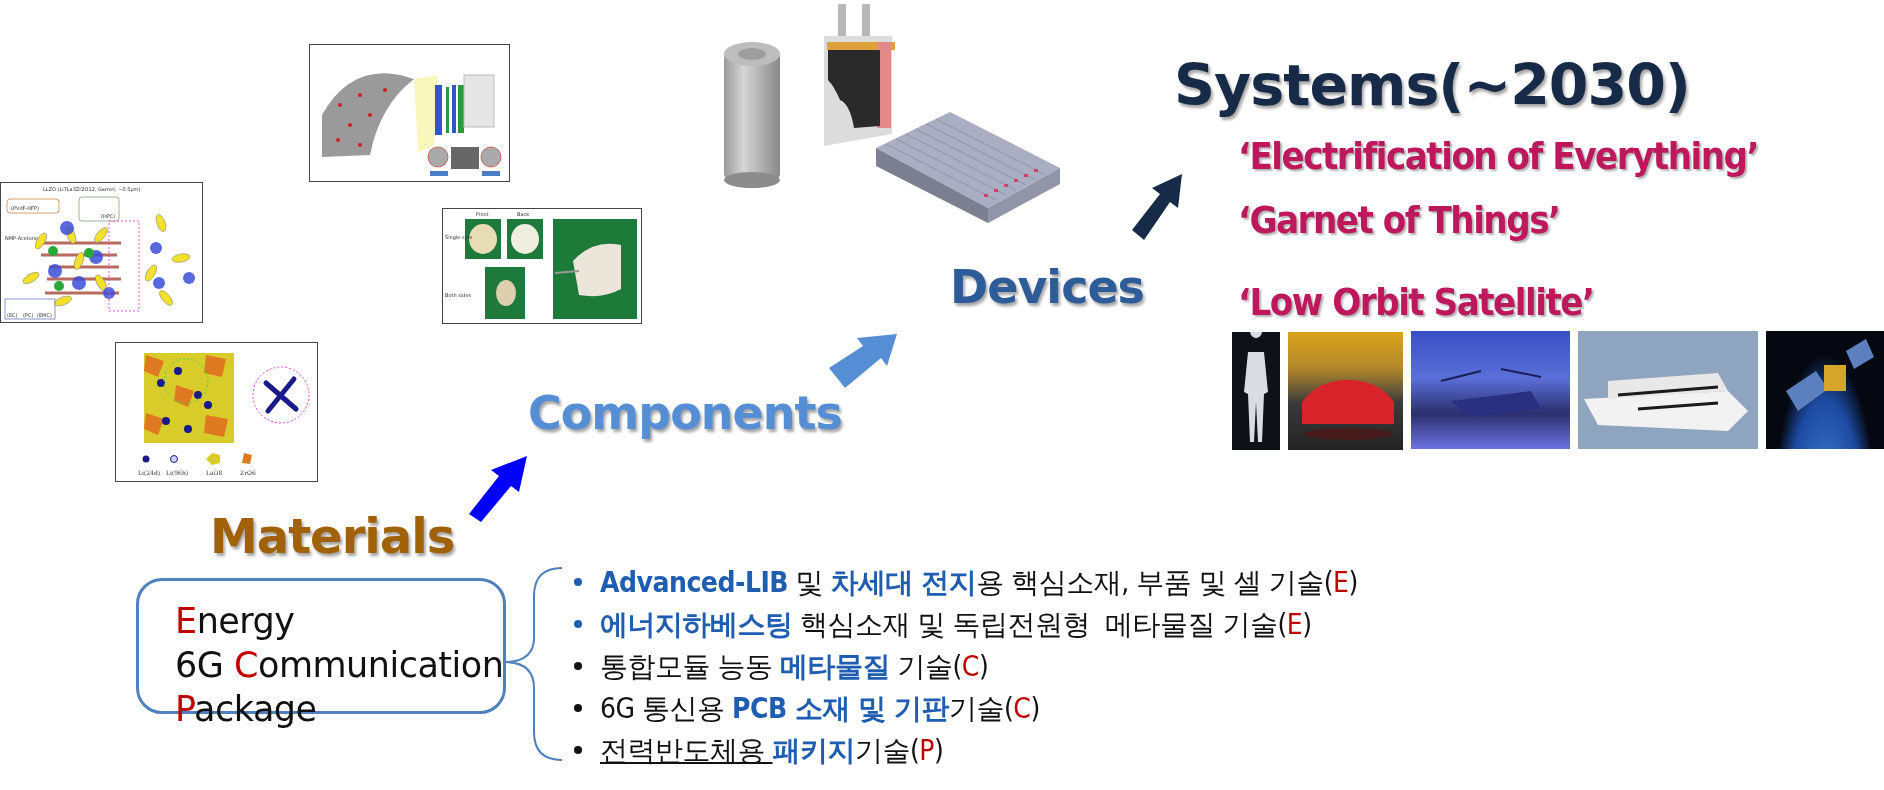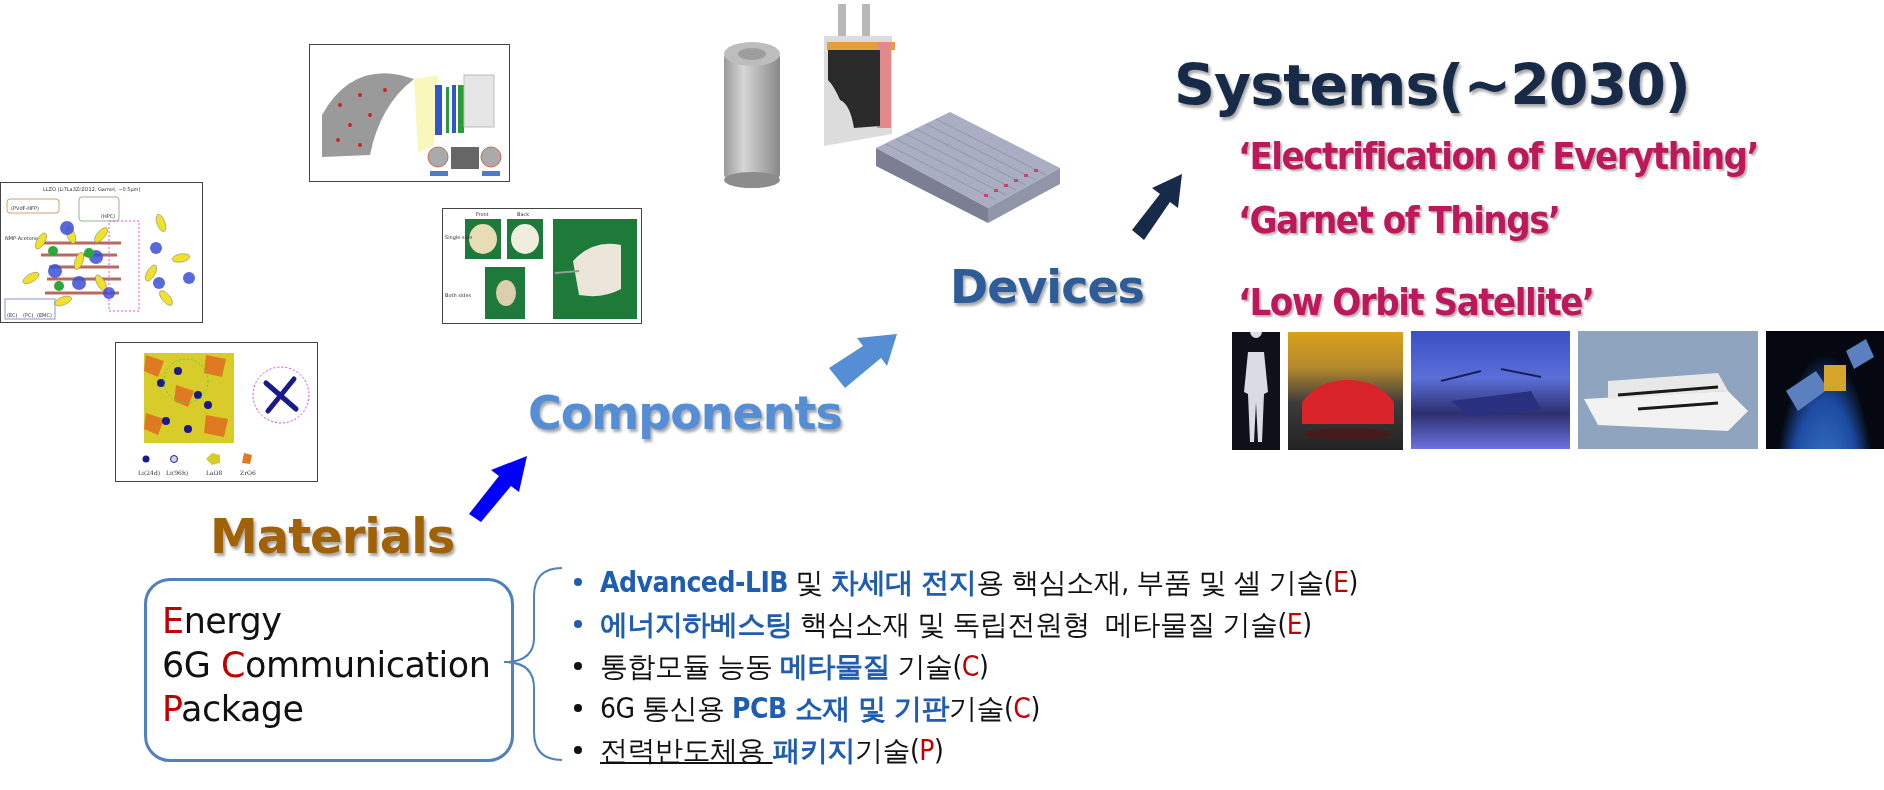--- a/index.html
+++ b/index.html
@@ -2,21 +2,21 @@
 <html><head>
 <meta charset="utf-8">
 <style>
   html, body { margin:0; padding:0; background:#ffffff; }
   body { width:1884px; height:790px; position:relative; overflow:hidden; font-family:"DejaVu Sans", sans-serif; }
   .abs { position:absolute; }
   .title { font-family:"DejaVu Sans", sans-serif; font-weight:bold; white-space:nowrap; text-shadow:2px 3px 3px rgba(0,0,0,0.35); letter-spacing:-1px; }
   .fig { position:absolute; border:1.5px solid #444; background:#fff; box-sizing:border-box; overflow:hidden; }
   .photo { position:absolute; overflow:hidden; }
   .orange { color:#be185d; font-weight:bold; font-size:38px; font-family:"DejaVu Sans Condensed","DejaVu Sans", sans-serif; letter-spacing:-1.5px; text-shadow:2px 2px 2px rgba(0,0,0,0.3); white-space:nowrap; }
-  .ecp-box { position:absolute; left:144px; top:578px; width:370px; height:184px; border:3px solid #4F81BD; border-radius:26px; box-sizing:border-box; padding:18px 0 0 15px; }
+  .ecp-box { position:absolute; left:136px; top:578px; width:370px; height:136px; border:3px solid #4F81BD; border-radius:26px; box-sizing:border-box; padding:18px 0 0 36px; }
   .ecp-line { font-family:"DejaVu Sans", sans-serif; font-size:35px; line-height:44px; color:#111; white-space:nowrap; letter-spacing:-0.5px; }
   .ecp-line .hl { color:#C00000; }
   .bullets { position:absolute; left:572px; top:562px; }
   .bullet { font-family:"DejaVu Sans Condensed","DejaVu Sans", sans-serif; font-size:28px; line-height:42px; height:42px; white-space:nowrap; color:#111; letter-spacing:-0.5px; }
   .bullet .dot { display:inline-block; width:8px; height:8px; border-radius:50%; background:#111; margin:0 18px 5px 2px; vertical-align:middle; }
   .bullet .dot.blue { background:#1F5DB0; }
   .bullet .b { color:#1F5DB0; font-weight:bold; }
   .bullet .r { color:#C00000; }
 </style>
 </head>

